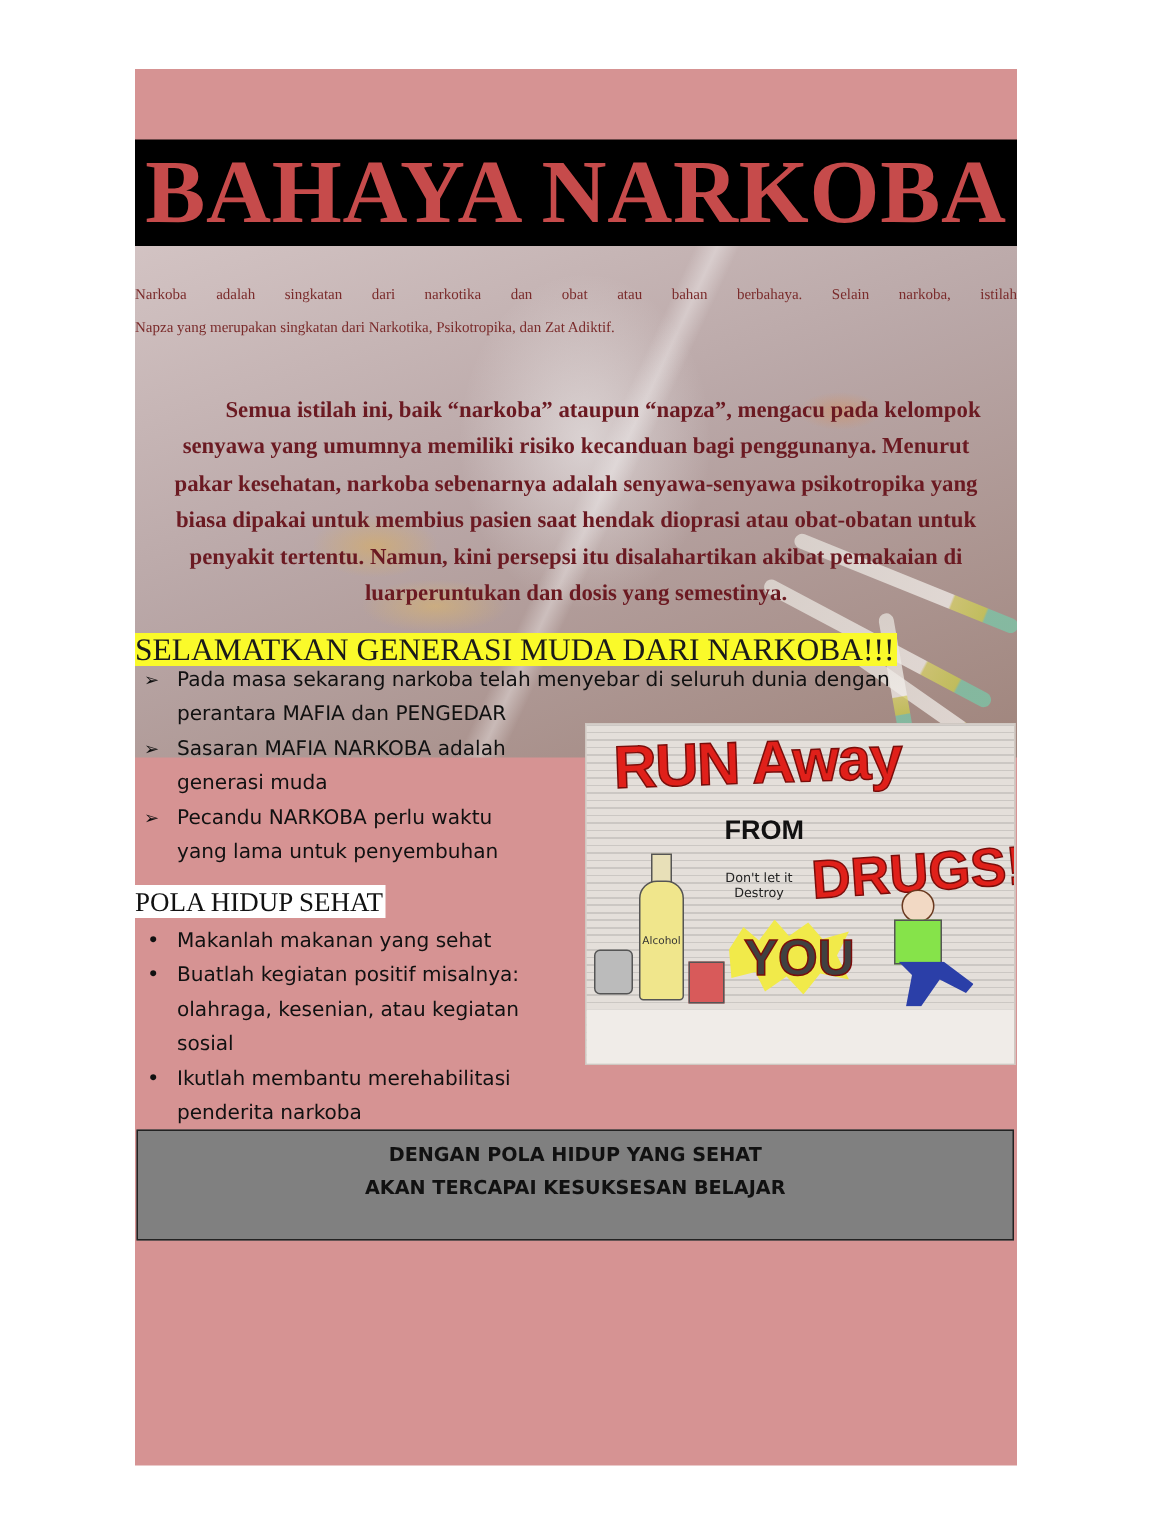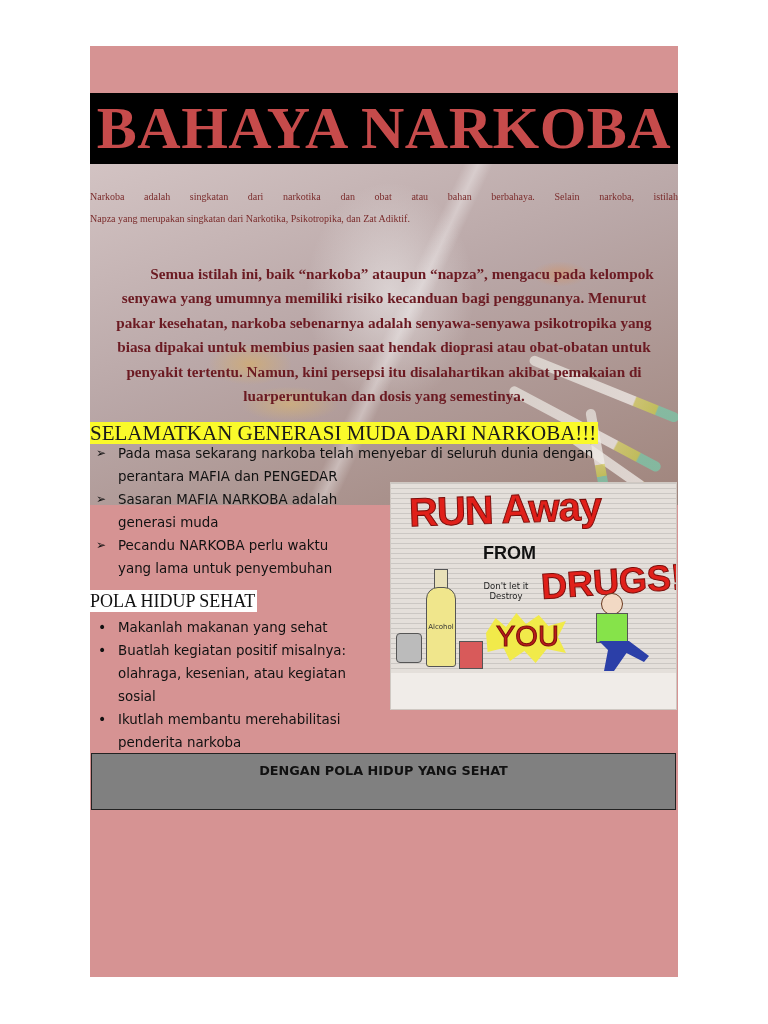--- a/index.html
+++ b/index.html
@@ -32,31 +32,31 @@
   .sec2-head { position:absolute; left:0; top:544px; font-family:"Liberation Serif", serif; font-size:18px; line-height:22px; color:#111; background:#ffffff; padding:0 2px 0 0; white-space:nowrap; }
   .list2 { top:570px; width:270px; }
   .list2 .bullet { left:8px; font-size:14px; }
   .drawing { position:absolute; left:300px; top:436px; width:287px; height:228px; background:#e4dfda; overflow:hidden; border:1px solid #cfc8c2; box-sizing:border-box; }
   .scribble { position:absolute; left:0; top:0; width:100%; height:100%; background:repeating-linear-gradient(0deg, rgba(90,90,90,0.18) 0px, rgba(90,90,90,0.18) 1px, transparent 1px, transparent 5px); }
   .run-away { position:absolute; left:18px; top:4px; font-family:"Liberation Sans", sans-serif; font-weight:bold; font-size:40px; color:#e0201a; -webkit-text-stroke:1px #7a0d0a; letter-spacing:-1px; white-space:nowrap; transform:rotate(-2deg); }
   .from { position:absolute; left:92px; top:60px; font-family:"Liberation Sans", sans-serif; font-weight:bold; font-size:18px; color:#111; }
   .drugs { position:absolute; left:150px; top:78px; font-family:"Liberation Sans", sans-serif; font-weight:bold; font-size:36px; color:#e0201a; -webkit-text-stroke:1px #7a0d0a; white-space:nowrap; transform:rotate(-4deg); }
   .dont { position:absolute; left:80px; top:98px; width:70px; font-family:"DejaVu Sans", sans-serif; font-size:8.5px; line-height:10px; color:#222; text-align:center; }
   .burst { position:absolute; left:95px; top:130px; width:80px; height:50px; background:#f1ea4a; clip-path:polygon(0% 40%,12% 10%,25% 28%,38% 0%,50% 22%,66% 4%,78% 26%,100% 16%,90% 48%,100% 80%,76% 72%,62% 100%,48% 76%,30% 96%,22% 70%,2% 78%); }
-  .you { position:absolute; left:105px; top:137px; font-family:"Liberation Sans", sans-serif; font-weight:normal; font-size:29px; color:#b91c1c; -webkit-text-stroke:1px #7a0d0a; }
+  .you { position:absolute; left:105px; top:137px; font-family:"Liberation Sans", sans-serif; font-weight:bold; font-size:34px; color:#404040; -webkit-text-stroke:1px #7a0d0a; }
   .bottle { position:absolute; left:35px; top:104px; width:28px; height:78px; background:#f0e68c; border:1px solid #555; border-radius:12px 12px 3px 3px; }
   .bottle-neck { position:absolute; left:43px; top:86px; width:12px; height:22px; background:#e8e0b8; border:1px solid #555; }
   .bottle-label { position:absolute; left:36px; top:140px; width:28px; font-family:"DejaVu Sans", sans-serif; font-size:7px; color:#333; text-align:center; }
   .can1 { position:absolute; left:5px; top:150px; width:24px; height:28px; background:#bbb; border:1px solid #555; border-radius:4px; }
   .can2 { position:absolute; left:68px; top:158px; width:22px; height:26px; background:#d85a5a; border:1px solid #555; }
   .runner-shirt { position:absolute; left:205px; top:130px; width:30px; height:28px; background:#86e34a; border:1px solid #555; }
   .runner-head { position:absolute; left:210px; top:110px; width:20px; height:20px; border-radius:50%; background:#f2d9c4; border:1px solid #6a3a20; }
   .runner-legs { position:absolute; left:208px; top:158px; width:50px; height:30px; background:#2b3fa8; clip-path:polygon(0 0,60% 0,100% 50%,90% 70%,55% 40%,30% 100%,10% 100%,18% 30%); }
   .ground { position:absolute; left:0; top:190px; width:100%; height:38px; background:#f0ece8; }
-  .banner { position:absolute; left:1px; top:707px; width:585px; height:57px; background:#808080; border:1px solid #222; box-sizing:border-box; text-align:center; font-family:"DejaVu Sans", sans-serif; font-weight:bold; font-size:12.8px; line-height:22px; color:#111; padding-top:6px; }
+  .banner { position:absolute; left:1px; top:707px; width:585px; height:74px; background:#808080; border:1px solid #222; box-sizing:border-box; text-align:center; font-family:"DejaVu Sans", sans-serif; font-weight:bold; font-size:12.8px; line-height:22px; color:#111; padding-top:6px; }
   .banner .ln { display:block; }
 </style>
 </head>
 <body>
 
 <div class="page">
 
   <div class="title-bar">
     <div class="title">BAHAYA NARKOBA</div>
   </div>
@@ -136,15 +136,16 @@
     <div class="can2"></div>
     <div class="burst"></div>
     <div class="you">YOU</div>
     <div class="runner-head"></div>
     <div class="runner-shirt"></div>
     <div class="runner-legs"></div>
   </div>
 
   <div class="banner">
     <span class="ln">DENGAN POLA HIDUP YANG SEHAT</span>
+    <span class="ln">AKAN TERCAPAI KESUKSESAN BELAJAR</span>
   </div>
 
 </div>
 
 </body></html>

